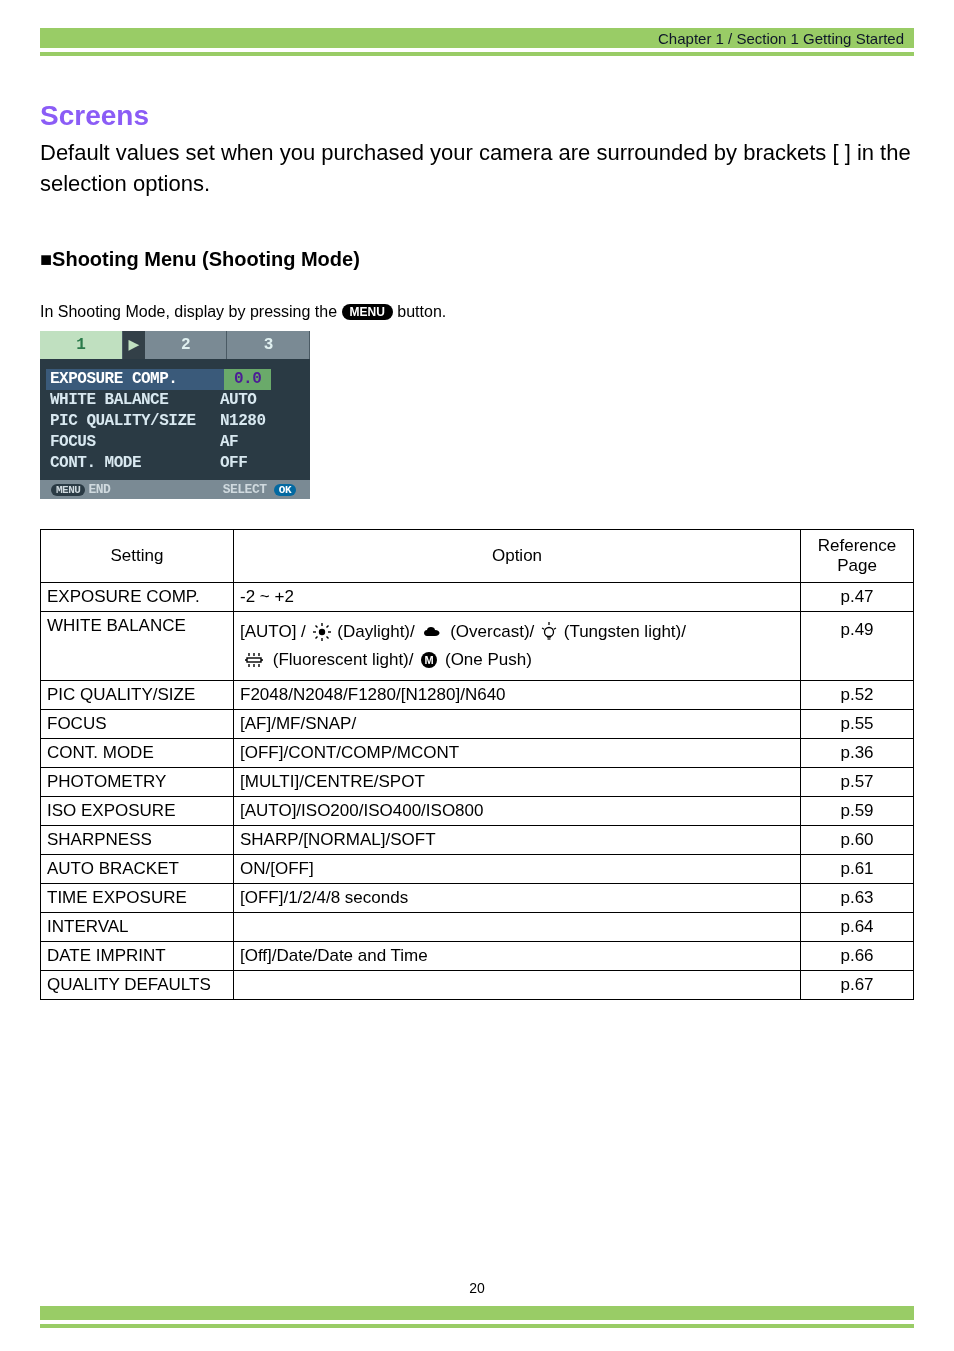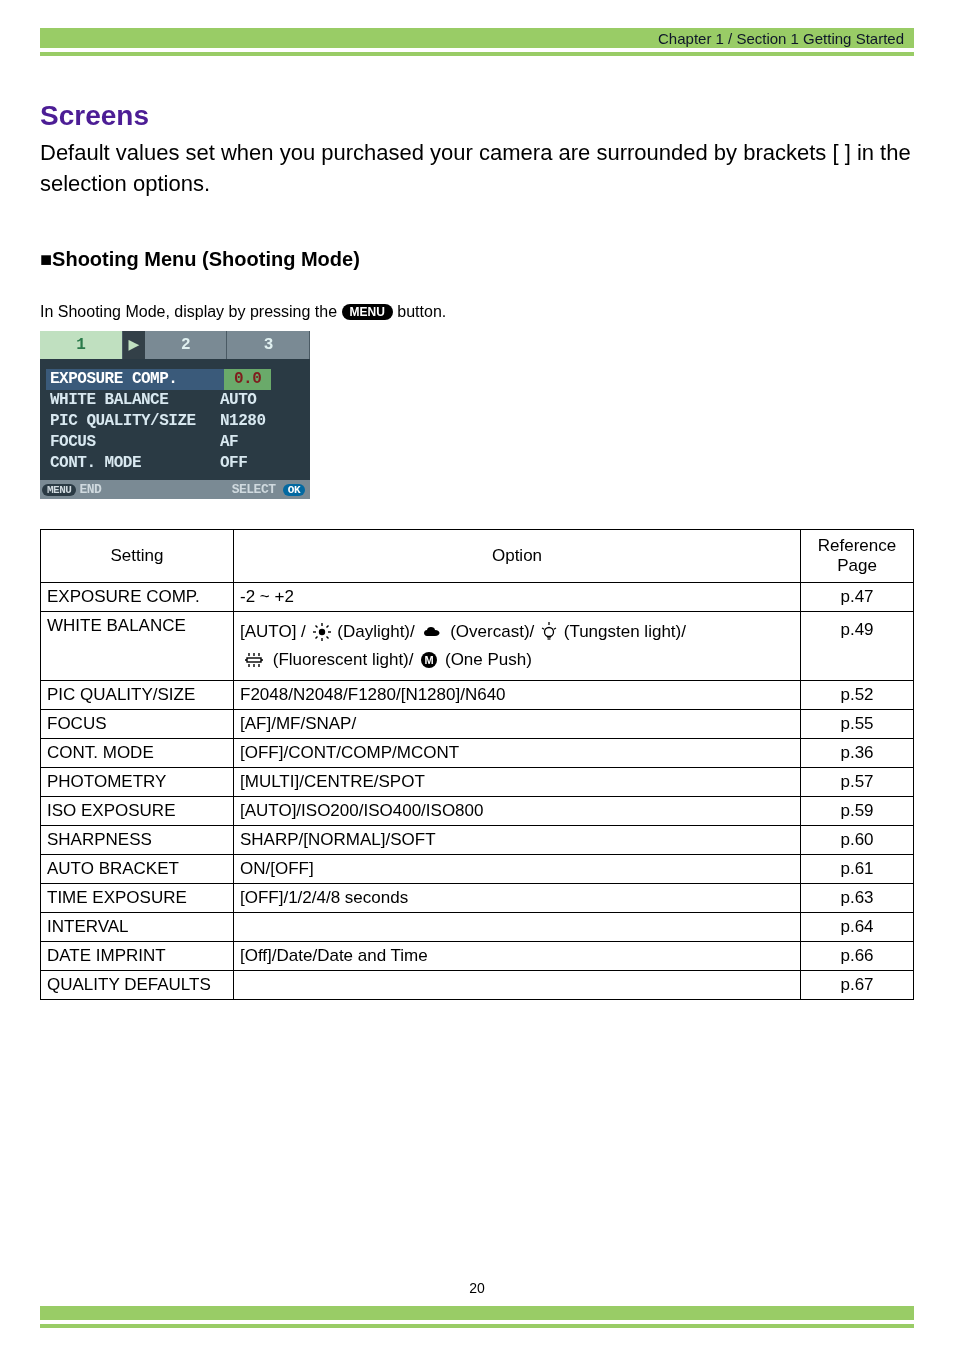--- a/index.html
+++ b/index.html
@@ -26,21 +26,21 @@
     right: 10px;
     top: -22px;
     font-size: 15px;
     color: #0f172a;
   }
   .content {
     padding: 20px 40px 0 40px;
   }
   h1 {
     font-size: 28px;
-    color: #4c1d95;
+    color: #8b5cf6;
     font-weight: bold;
     margin: 24px 0 6px 0;
     font-family: Arial, Helvetica, sans-serif;
   }
   .intro {
     font-size: 22px;
     line-height: 1.4;
     margin-bottom: 48px;
   }
   h2 {
@@ -115,28 +115,28 @@
   .lcd-row .label { width: 170px; }
   .lcd-row .val { }
   .lcd-row.hl .label {
     background: #3a5a7a;
     color: #fff;
     padding: 0 4px;
     margin-left: -4px;
   }
   .lcd-row.hl .val {
     background: #6aaa6a;
-    color: #7f1d1d;
+    color: #4c1d95;
     padding: 0 10px;
   }
   .lcd-footer {
     background: #7a8a94;
     display: flex;
     justify-content: space-between;
-    padding: 2px 2px;
+    padding: 2px 11px;
     font-size: 13px;
     font-weight: bold;
     color: #d0dadf;
   }
   .lcd-footer .pill {
     display: inline-block;
     background: #2a3a44;
     color: #d0dadf;
     padding: 0 5px;
     border-radius: 9px;

